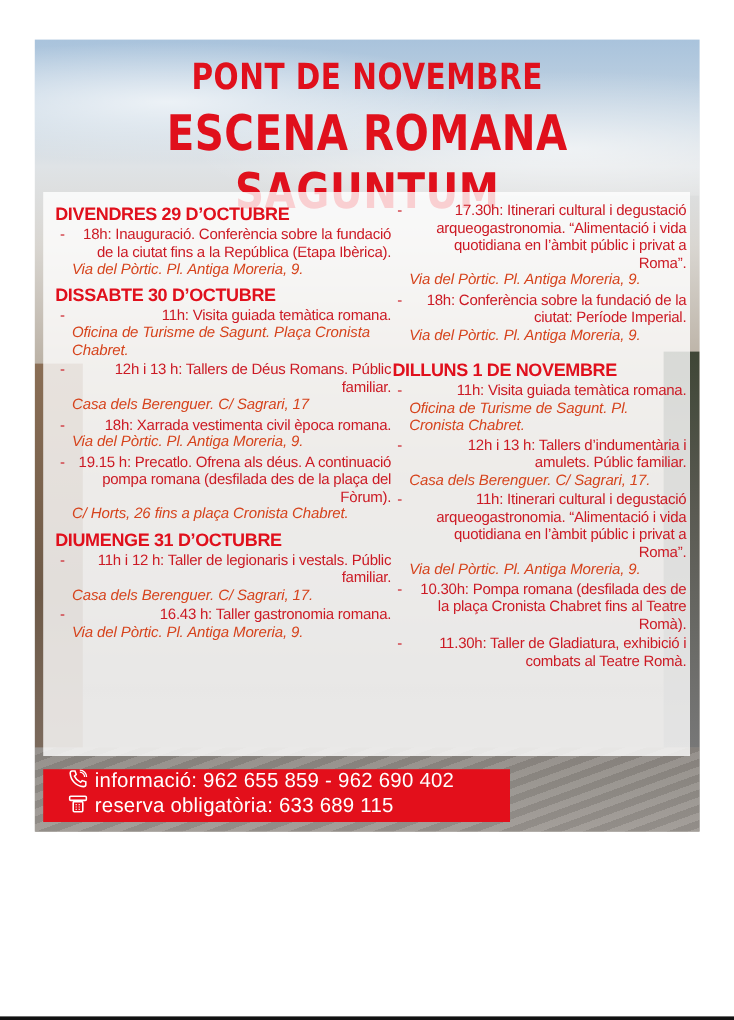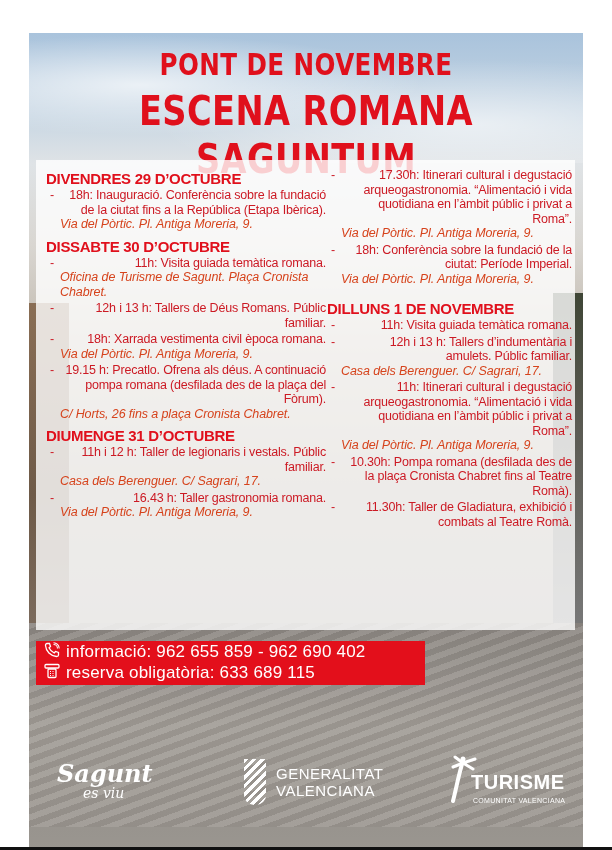--- a/index.html
+++ b/index.html
@@ -1,17 +1,17 @@
 <!DOCTYPE html>
 <html><head>
 <meta charset="utf-8">
 <style>
   html,body{margin:0;padding:0;}
   body{width:612px;height:850px;background:#ffffff;position:relative;overflow:hidden;font-family:"Liberation Sans",sans-serif;}
-  .poster{position:absolute;left:29px;top:33px;width:554px;height:818px;overflow:hidden;
+  .poster{position:absolute;left:29px;top:33px;width:554px;height:660px;overflow:hidden;
     background:
       linear-gradient(180deg,#a9c3dc 0%,#c7d6e3 10%,#dfe3e6 16%,#d9d6d1 26%,#bdb4a8 40%,#a79d90 55%,#9d978f 70%,#8e8984 82%,#9a9690 100%);}
   .bg-left{position:absolute;left:0;top:270px;width:40px;height:320px;background:linear-gradient(180deg,#8a6e55,#6e5a48 60%,#7b6a5c);}
   .bg-right{position:absolute;right:0;top:260px;width:30px;height:330px;background:linear-gradient(180deg,#3f4636,#5a5a52 40%,#777 100%);}
   .bg-stairs{position:absolute;left:0;right:0;top:590px;height:204px;
     background:repeating-linear-gradient(160deg,rgba(255,255,255,0.08) 0 6px,rgba(0,0,0,0.06) 6px 12px),linear-gradient(180deg,#8d8883,#a29d97 50%,#9c9791);}
   .clouds{position:absolute;left:0;right:0;top:0;height:130px;
     background:radial-gradient(ellipse at 20% 40%,rgba(255,255,255,0.7),rgba(255,255,255,0) 45%),radial-gradient(ellipse at 80% 70%,rgba(255,255,255,0.6),rgba(255,255,255,0) 50%);}
   .title{position:absolute;left:0;right:0;text-align:center;color:#e0101c;font-family:"DejaVu Sans",sans-serif;font-weight:bold;letter-spacing:0.5px;transform:scaleX(0.82);}
   .title1{top:14px;font-size:30px;}
@@ -19,21 +19,21 @@
   .panel{position:absolute;left:7px;top:127px;width:539px;height:470px;background:rgba(255,255,255,0.80);}
   .col{position:absolute;top:4px;}
   .colL{left:10px;width:280px;}
   .colR{left:291px;width:245px;}
   .day{color:#e0101c;font-weight:bold;font-size:15px;line-height:17px;margin:6px 0 1px 0;letter-spacing:-0.3px;}
   .ev{position:relative;padding-left:14px;margin:0 0 2px 0;}
   .ev .dash{position:absolute;left:4px;top:0;color:#cc1a24;font-size:12.5px;line-height:14.5px;}
   .ev .desc{color:#cc1a24;font-size:12.5px;line-height:14.5px;letter-spacing:-0.2px;text-align:right;}
   .ev .loc{color:#d6431c;font-style:italic;font-size:12.5px;line-height:14.5px;letter-spacing:-0.1px;}
   .infobar{position:absolute;left:7px;top:608px;width:389px;height:44px;background:#e30f1b;color:#fff;}
-  .inforow{display:flex;align-items:center;height:21px;font-size:17px;padding-left:6px;letter-spacing:0.2px;}
+  .inforow{display:flex;align-items:flex-start;height:21px;font-size:17px;padding-left:19px;letter-spacing:0.2px;}
   .inforow .ic{width:20px;font-size:14px;margin-right:4px;text-align:center;}
   .logos{position:absolute;left:0;right:0;top:718px;height:60px;color:#fff;}
   .logo-sagunt{position:absolute;left:28px;top:8px;font-family:"DejaVu Serif",serif;font-style:italic;font-size:24px;font-weight:bold;}
   .logo-sagunt .sub{position:absolute;left:26px;top:26px;font-size:14px;font-weight:normal;}
   .logo-gv{position:absolute;left:215px;top:8px;display:flex;align-items:center;}
   .shield{width:22px;height:46px;margin-right:10px;background:repeating-linear-gradient(135deg,#fff 0 3px,transparent 3px 6px);border-radius:0 0 10px 10px;}
   .gv-text{font-size:15px;line-height:17px;letter-spacing:0.5px;}
   .logo-tur{position:absolute;left:420px;top:4px;}
   .palm{position:absolute;left:0;top:0;font-size:34px;line-height:40px;}
   .tur-text{position:absolute;left:22px;top:16px;font-size:20px;font-weight:bold;letter-spacing:0.5px;}
@@ -64,20 +64,21 @@
 
       <div class="day">DISSABTE 30 D’OCTUBRE</div>
       <div class="ev">
         <span class="dash">-</span>
         <div class="desc">11h: Visita guiada temàtica romana.</div>
         <div class="loc">Oficina de Turisme de Sagunt. Plaça Cronista Chabret.</div>
       </div>
       <div class="ev">
         <span class="dash">-</span>
         <div class="desc">12h i 13 h: Tallers de Déus Romans. Públic familiar.</div>
+        <div class="loc">Casa dels Berenguer. C/ Sagrari, 17</div>
       </div>
       <div class="ev">
         <span class="dash">-</span>
         <div class="desc">18h: Xarrada vestimenta civil època romana.</div>
         <div class="loc">Via del Pòrtic. Pl. Antiga Moreria, 9.</div>
       </div>
       <div class="ev">
         <span class="dash">-</span>
         <div class="desc">19.15 h: Precatlo. Ofrena als déus. A continuació pompa romana (desfilada des de la plaça del Fòrum).</div>
         <div class="loc">C/ Horts, 26 fins a plaça Cronista Chabret.</div>
@@ -106,20 +107,21 @@
       <div class="ev">
         <span class="dash">-</span>
         <div class="desc">18h: Conferència sobre la fundació de la ciutat: Període Imperial.</div>
         <div class="loc">Via del Pòrtic. Pl. Antiga Moreria, 9.</div>
       </div>
 
       <div class="day" style="margin-top:14px">DILLUNS 1 DE NOVEMBRE</div>
       <div class="ev">
         <span class="dash">-</span>
         <div class="desc">11h: Visita guiada temàtica romana.</div>
+        <div class="loc">Oficina de Turisme de Sagunt. Pl. Cronista Chabret.</div>
       </div>
       <div class="ev">
         <span class="dash">-</span>
         <div class="desc">12h i 13 h: Tallers d’indumentària i amulets. Públic familiar.</div>
         <div class="loc">Casa dels Berenguer. C/ Sagrari, 17.</div>
       </div>
       <div class="ev">
         <span class="dash">-</span>
         <div class="desc">11h: Itinerari cultural i degustació arqueogastronomia. “Alimentació i vida quotidiana en l’àmbit públic i privat a Roma”.</div>
         <div class="loc">Via del Pòrtic. Pl. Antiga Moreria, 9.</div>

